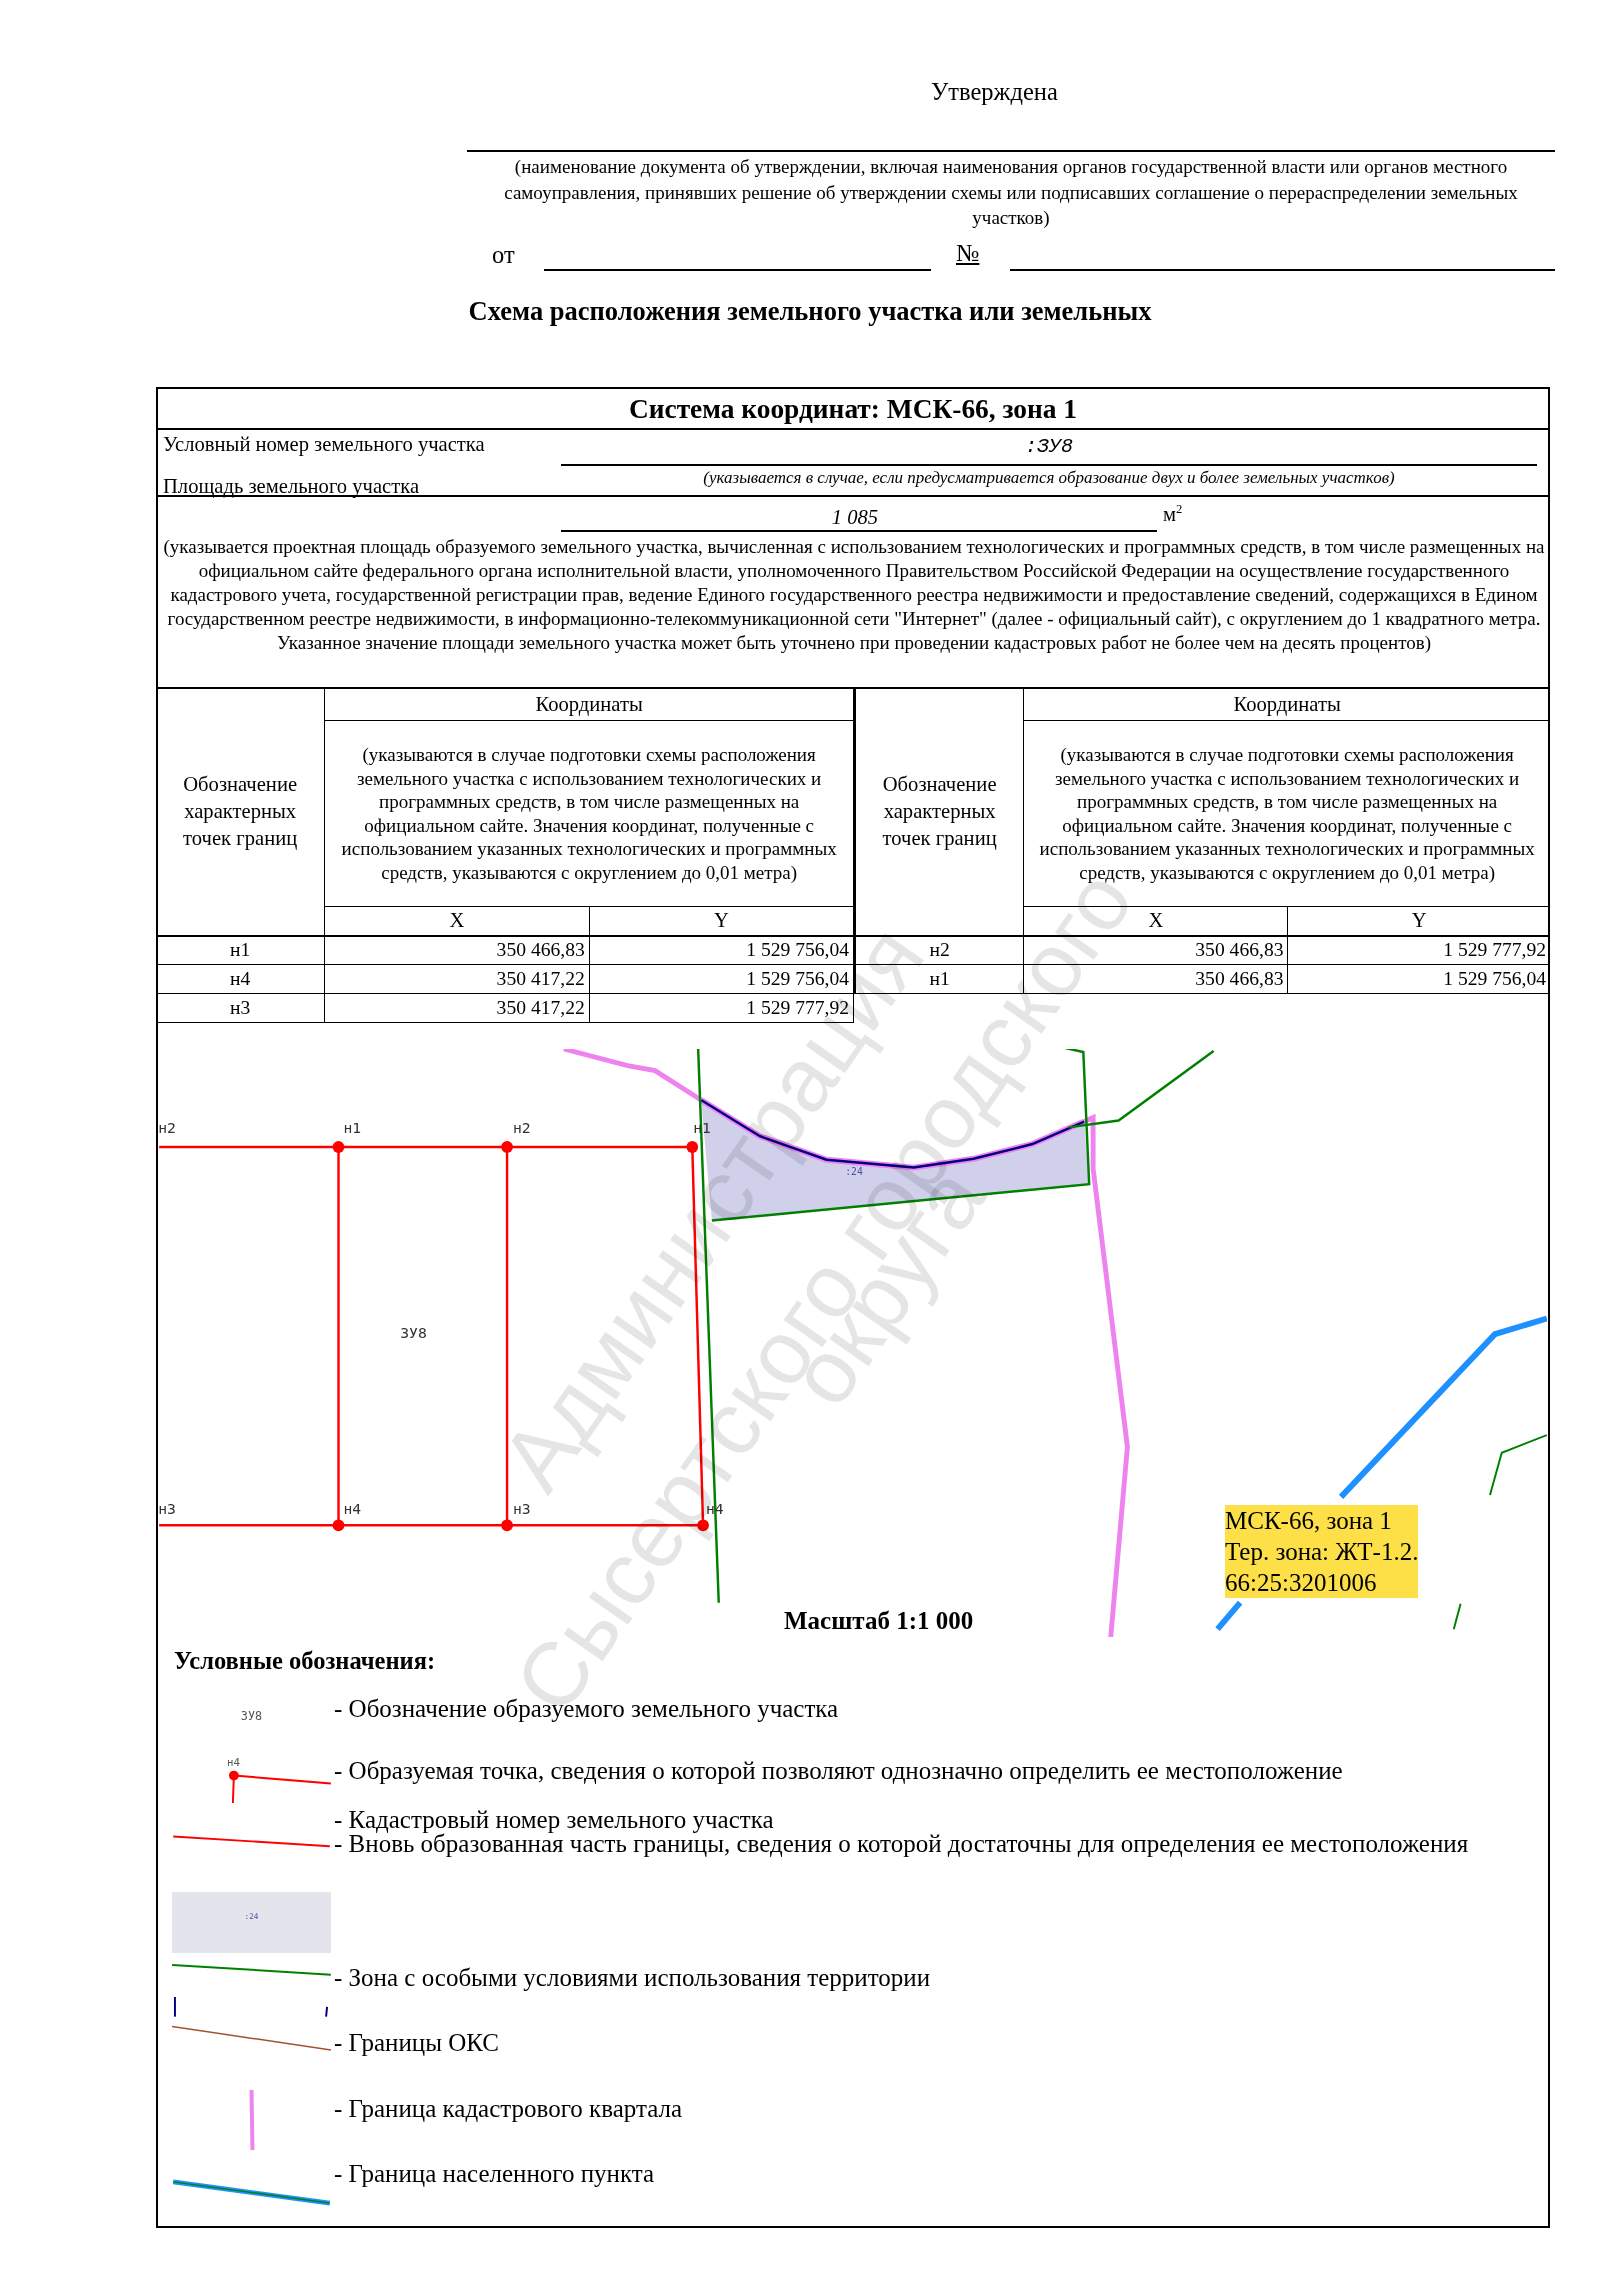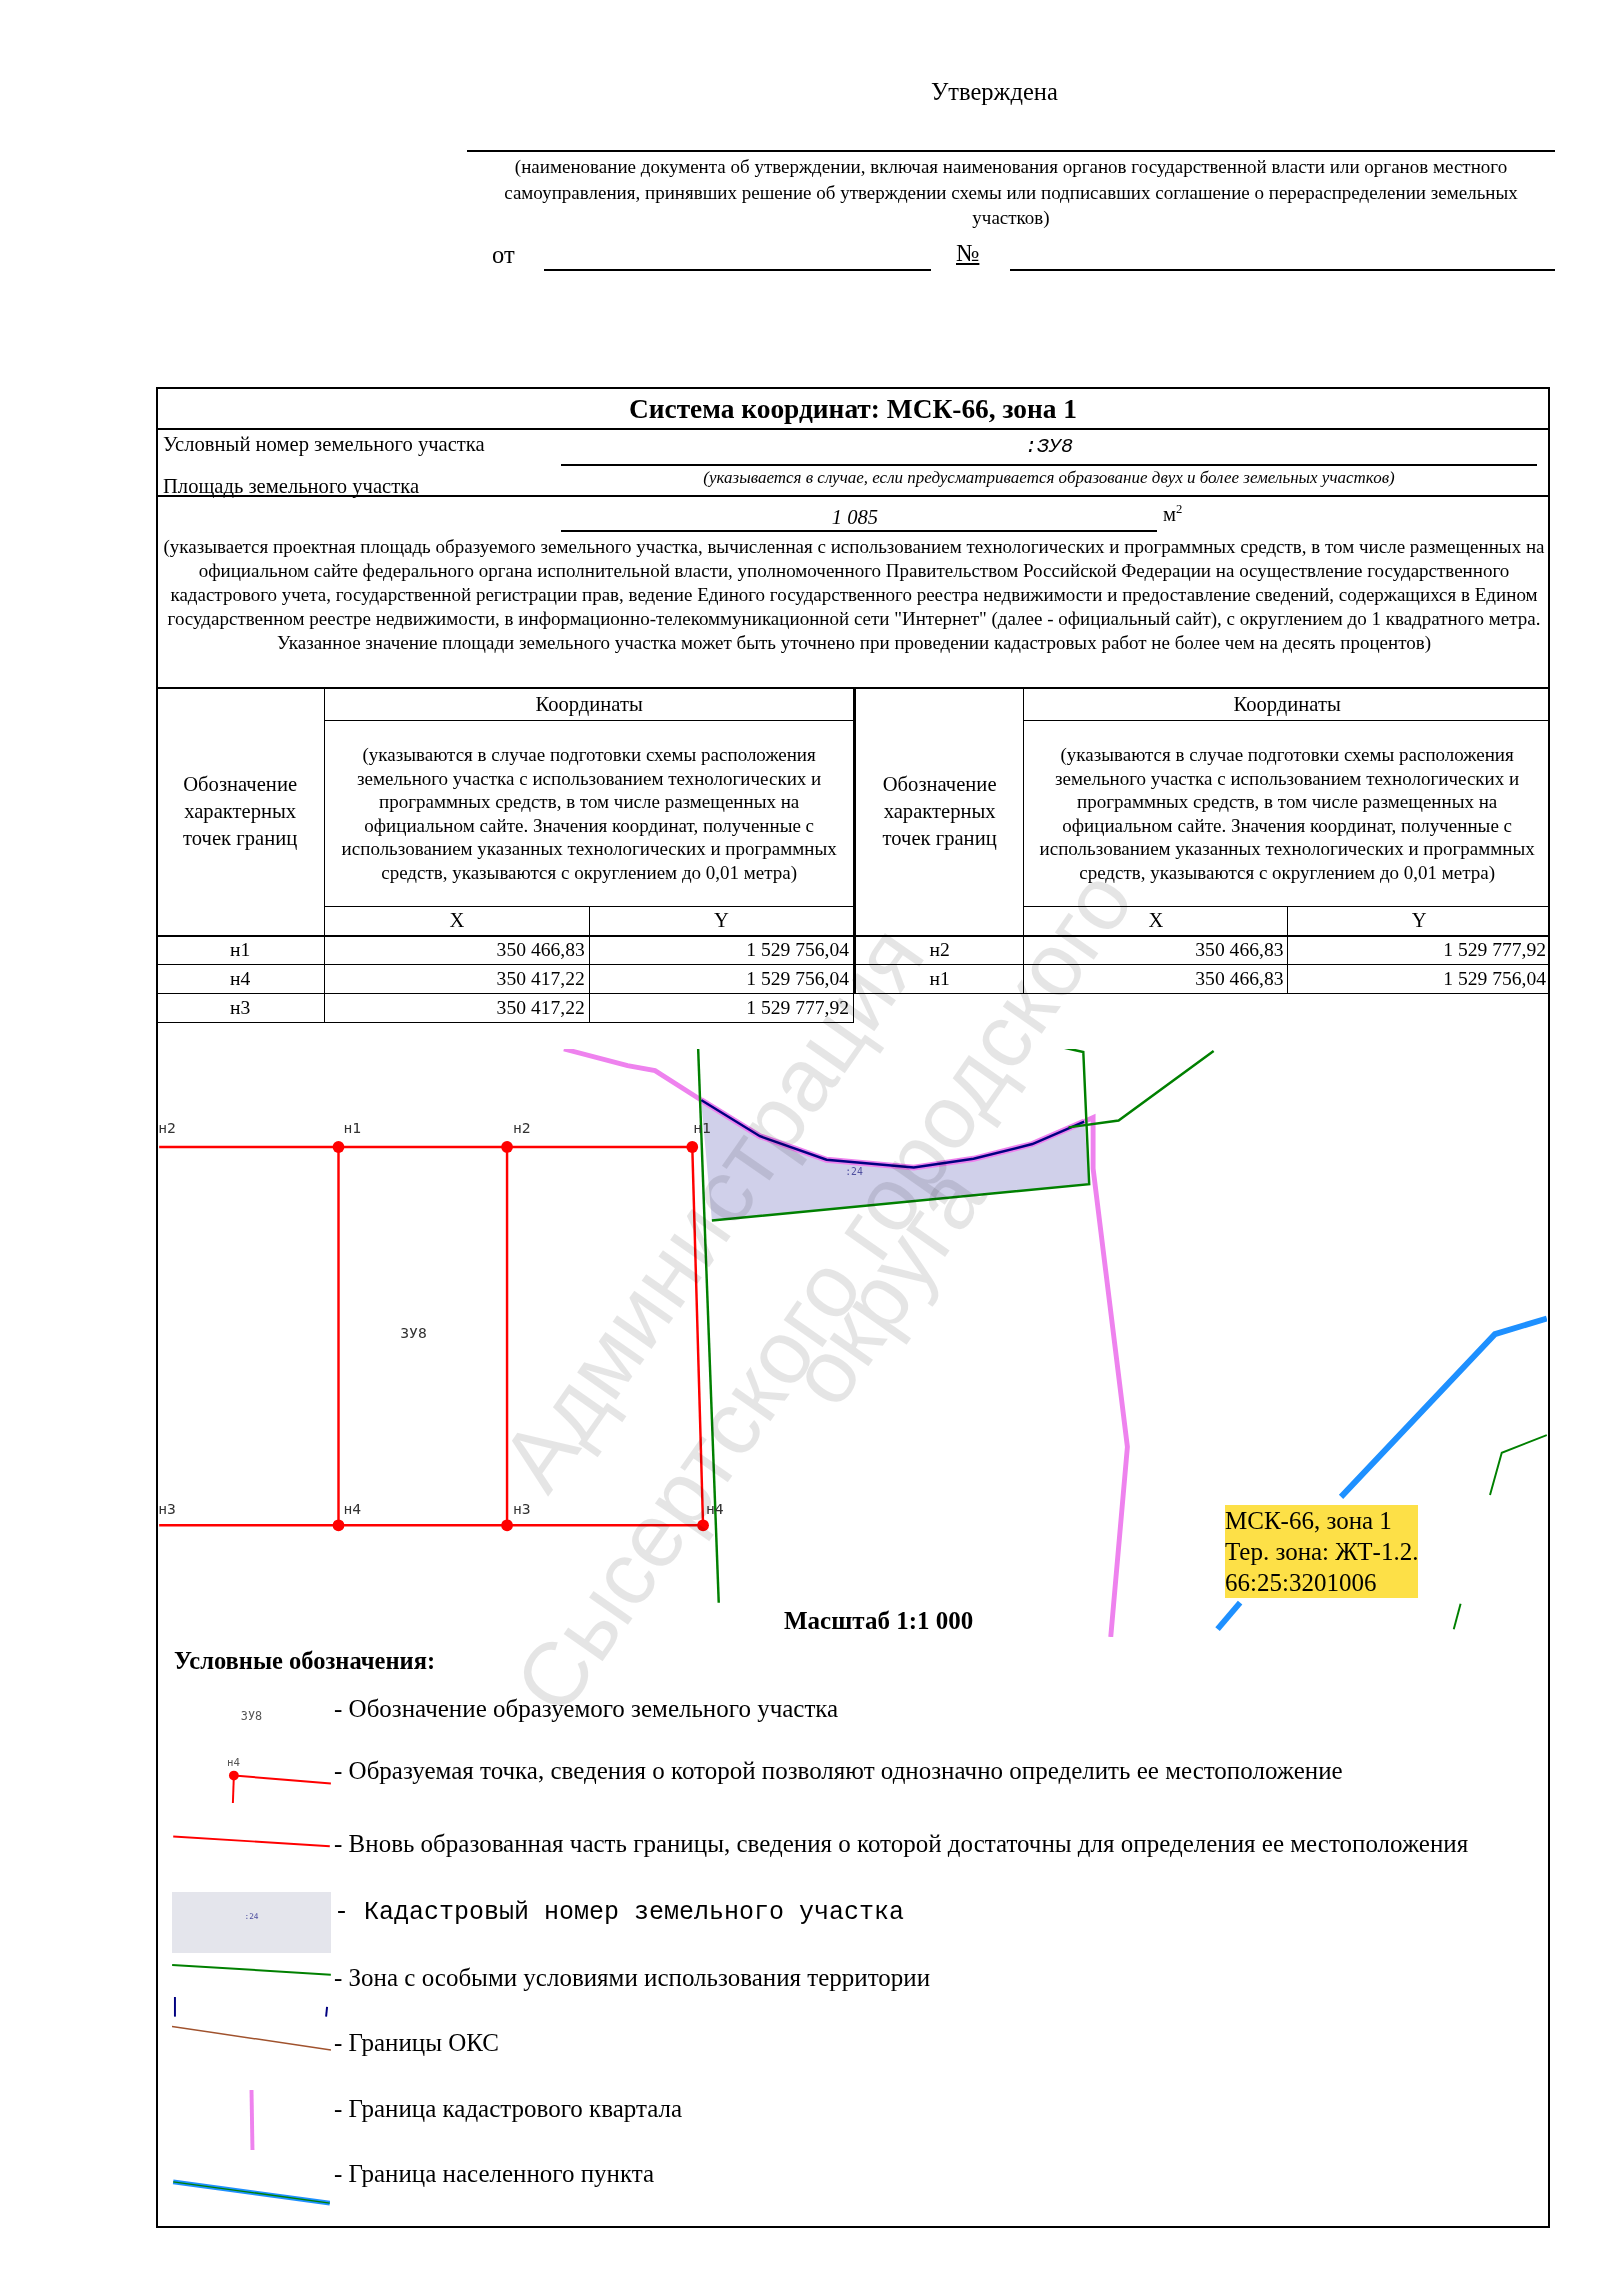--- a/index.html
+++ b/index.html
@@ -55,20 +55,21 @@
 <body>
 
 <div class="abs approved">Утверждена</div>
 <div class="abs approve-line"></div>
 <div class="abs approve-note">(наименование документа об утверждении, включая наименования органов государственной власти или органов местного самоуправления, принявших решение об утверждении схемы или подписавших соглашение о перераспределении земельных участков)</div>
 <div class="abs ot-label">от</div>
 <div class="abs ot-line"></div>
 <div class="abs num-label">№</div>
 <div class="abs num-line"></div>
 <div class="abs doc-title">
+  <div>Схема расположения земельного участка или земельных</div>
 </div>
 
 <div class="abs frame">
   <div class="hrule" style="top:39px"></div>
   <div class="hrule" style="top:106px"></div>
   <div class="hrule" style="top:298px"></div>
 </div>
 
 <div class="abs cs-title">Система координат: МСК-66, зона 1</div>
 
@@ -226,21 +227,21 @@
 <div class="legend-item" style="top:1753px;">- Образуемая точка, сведения о которой позволяют однозначно определить ее местоположение</div>
 
 <div class="legend-sym" style="top:1823px; height:29px;">
   <svg width="159" height="29" viewBox="0 0 162 30">
       <line x1="0" y1="14" x2="162" y2="24" stroke="#ff0000" stroke-width="2"></line>
     </svg>
 </div>
 <div class="legend-item" style="top:1826px;">- Вновь образованная часть границы, сведения о которой достаточны для определения ее местоположения</div>
 
 <div class="legend-sym" style="top:1892px; height:61px; background:#e4e5ec; font-family:'DejaVu Sans Mono', monospace; font-size:7.8px; color:#5050a0; text-align:center; line-height:49px;">:24</div>
-<div class="legend-item" style="top:1895px;font-family:Liberation Mono, monospace;">- Кадастровый номер земельного участка</div>
+<div class="legend-item" style="top:1802px;">- Кадастровый номер земельного участка</div>
 
 <div class="legend-sym" style="top:1960px; height:19.6px;">
   <svg width="159" height="19.6" viewBox="0 0 162 20">
       <line x1="0" y1="5" x2="162" y2="15" stroke="#008000" stroke-width="2"></line>
     </svg>
 </div>
 <div class="legend-item" style="top:1960px;">- Зона с особыми условиями использования территории</div>
 
 <div class="legend-sym" style="top:1995px; height:59px;">
   <svg width="159" height="59" viewBox="0 0 162 60">

